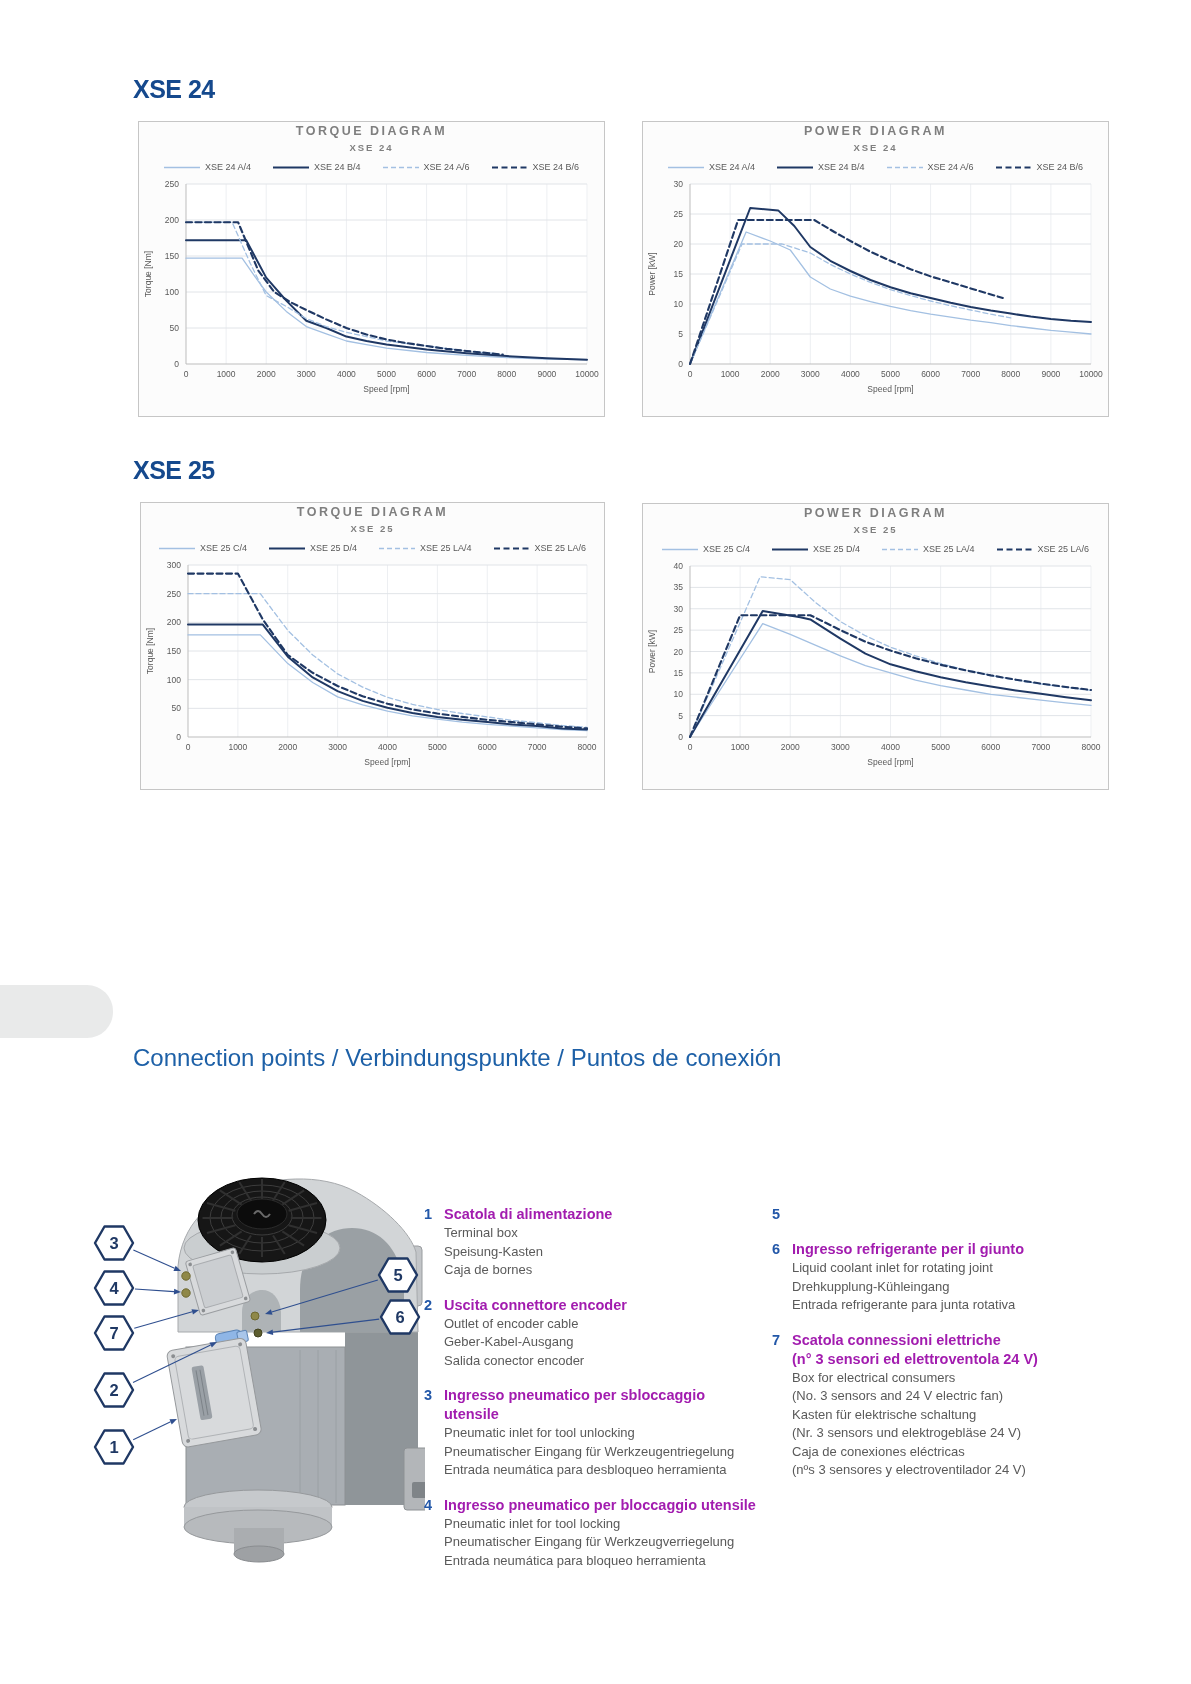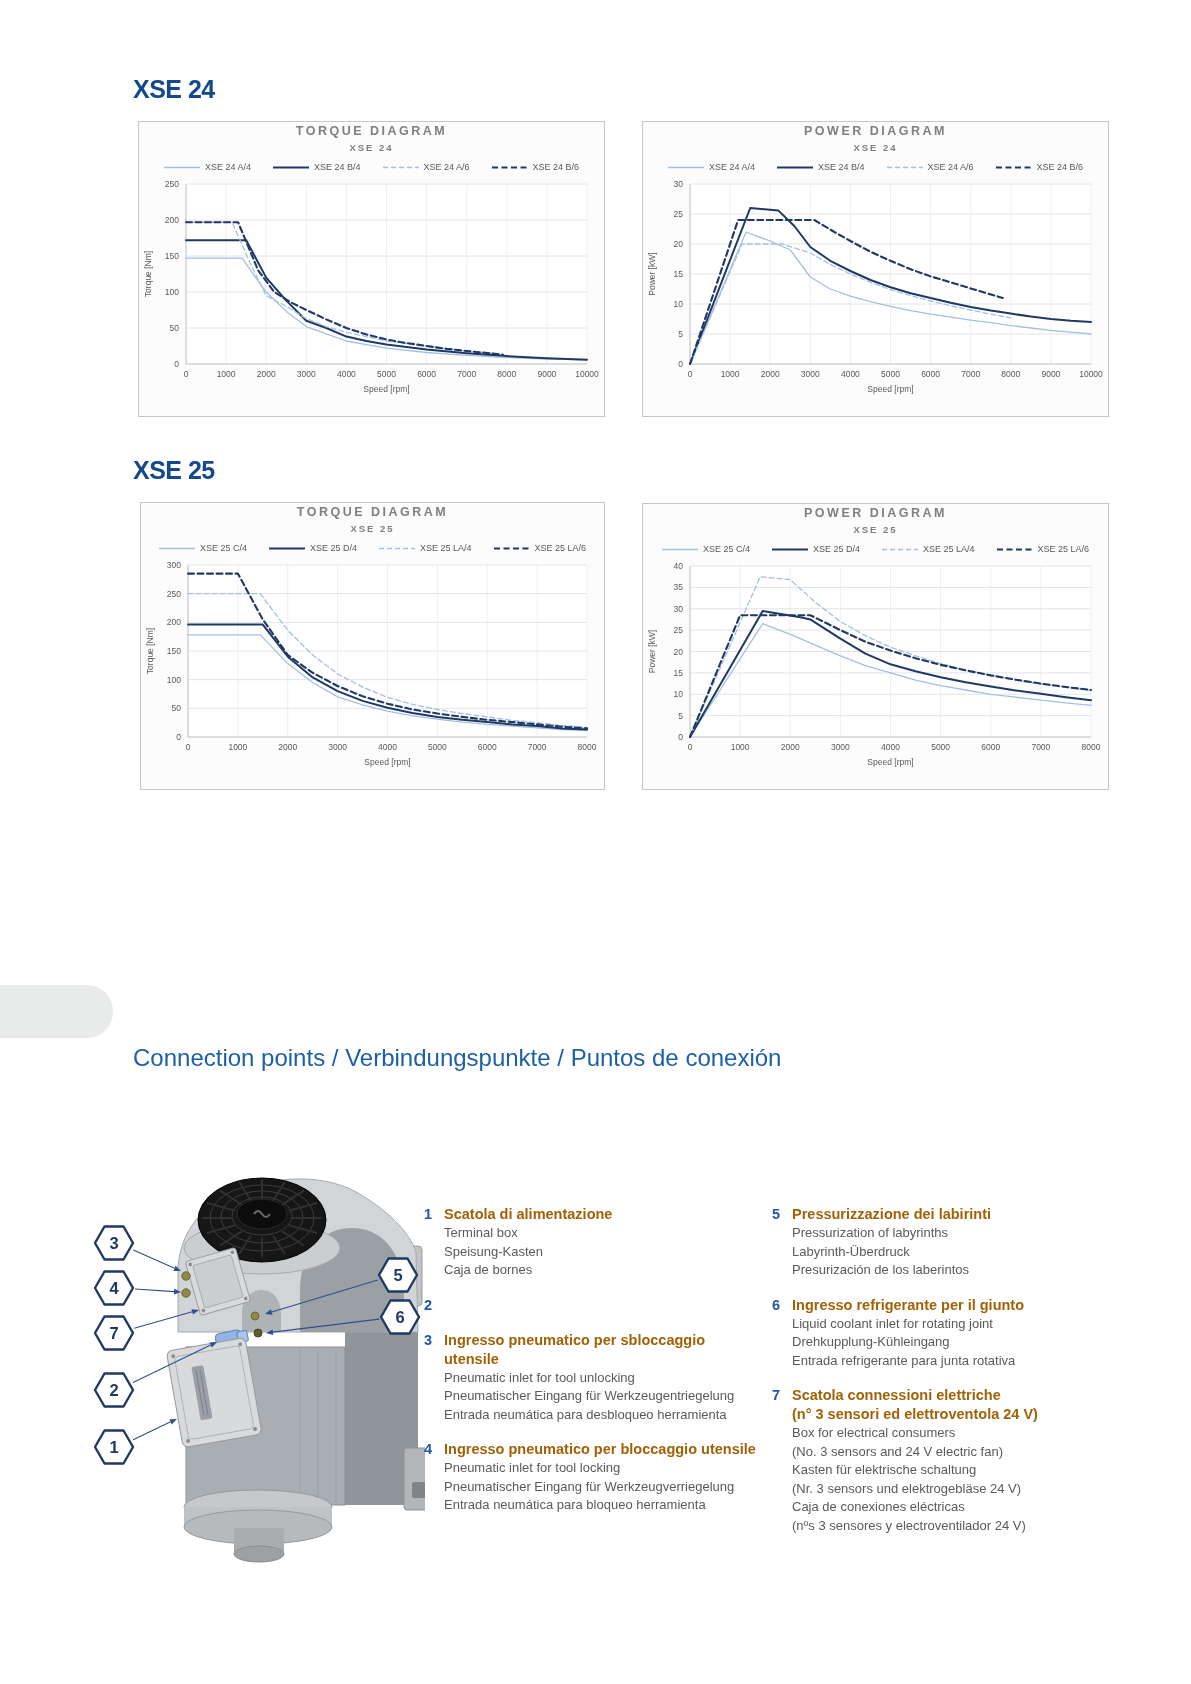--- a/index.html
+++ b/index.html
@@ -17,21 +17,21 @@
   .section-tab{position:absolute;left:0;top:985px;width:113px;height:53px;background:#e9eaea;
         border-radius:0 26px 26px 0;}
   .section-title{position:absolute;left:133px;top:988px;font-size:34px;font-weight:bold;
         color:#1358a3;letter-spacing:-0.5px;}
   .section-subtitle{position:absolute;left:133px;top:1044px;font-size:24px;color:#1d60a7;}
   .conn-col{position:absolute;top:1205px;}
   #conn-col-0{left:424px;width:336px;}
   #conn-col-1{left:772px;width:340px;}
   .conn-item{display:flex;margin-bottom:16px;}
   .conn-num{font-size:14.5px;font-weight:bold;color:#2257a8;width:20px;flex:none;line-height:19px;}
-  .conn-title{font-size:14.5px;font-weight:bold;color:#a16207;line-height:19px;}
+  .conn-title{font-size:14.5px;font-weight:bold;color:#a21caf;line-height:19px;}
   .conn-line{font-size:13px;color:#5a5a5a;line-height:18.5px;}
   #motor-svg{position:absolute;left:75px;top:1095px;}
   .page-number{position:absolute;left:1100px;top:1626px;width:45px;text-align:right;
         font-size:12.5px;color:#15803d;}
 </style>
 </head>
 <body>
 
 <div id="page">
 
@@ -468,20 +468,26 @@
         <div class="conn-num">1</div>
         <div>
           <div class="conn-title">Scatola di alimentazione</div>
           <div class="conn-line">Terminal box</div>
           <div class="conn-line">Speisung-Kasten</div>
           <div class="conn-line">Caja de bornes</div>
         </div>
       </div>
       <div class="conn-item">
         <div class="conn-num">2</div>
+        <div>
+          <div class="conn-title">Uscita connettore encoder</div>
+          <div class="conn-line">Outlet of encoder cable</div>
+          <div class="conn-line">Geber-Kabel-Ausgang</div>
+          <div class="conn-line">Salida conector encoder</div>
+        </div>
       </div>
       <div class="conn-item">
         <div class="conn-num">3</div>
         <div>
           <div class="conn-title">Ingresso pneumatico per sbloccaggio utensile</div>
           <div class="conn-line">Pneumatic inlet for tool unlocking</div>
           <div class="conn-line">Pneumatischer Eingang für Werkzeugentriegelung</div>
           <div class="conn-line">Entrada neumática para desbloqueo herramienta</div>
         </div>
       </div>
@@ -491,26 +497,20 @@
           <div class="conn-title">Ingresso pneumatico per bloccaggio utensile</div>
           <div class="conn-line">Pneumatic inlet for tool locking</div>
           <div class="conn-line">Pneumatischer Eingang für Werkzeugverriegelung</div>
           <div class="conn-line">Entrada neumática para bloqueo herramienta</div>
         </div>
       </div>
     </div>
   <div class="conn-col" id="conn-col-1">
       <div class="conn-item">
         <div class="conn-num">5</div>
-        <div>
-          <div class="conn-title">Pressurizzazione dei labirinti</div>
-          <div class="conn-line">Pressurization of labyrinths</div>
-          <div class="conn-line">Labyrinth-Überdruck</div>
-          <div class="conn-line">Presurización de los laberintos</div>
-        </div>
       </div>
       <div class="conn-item">
         <div class="conn-num">6</div>
         <div>
           <div class="conn-title">Ingresso refrigerante per il giunto</div>
           <div class="conn-line">Liquid coolant inlet for rotating joint</div>
           <div class="conn-line">Drehkupplung-Kühleingang</div>
           <div class="conn-line">Entrada refrigerante para junta rotativa</div>
         </div>
       </div>

